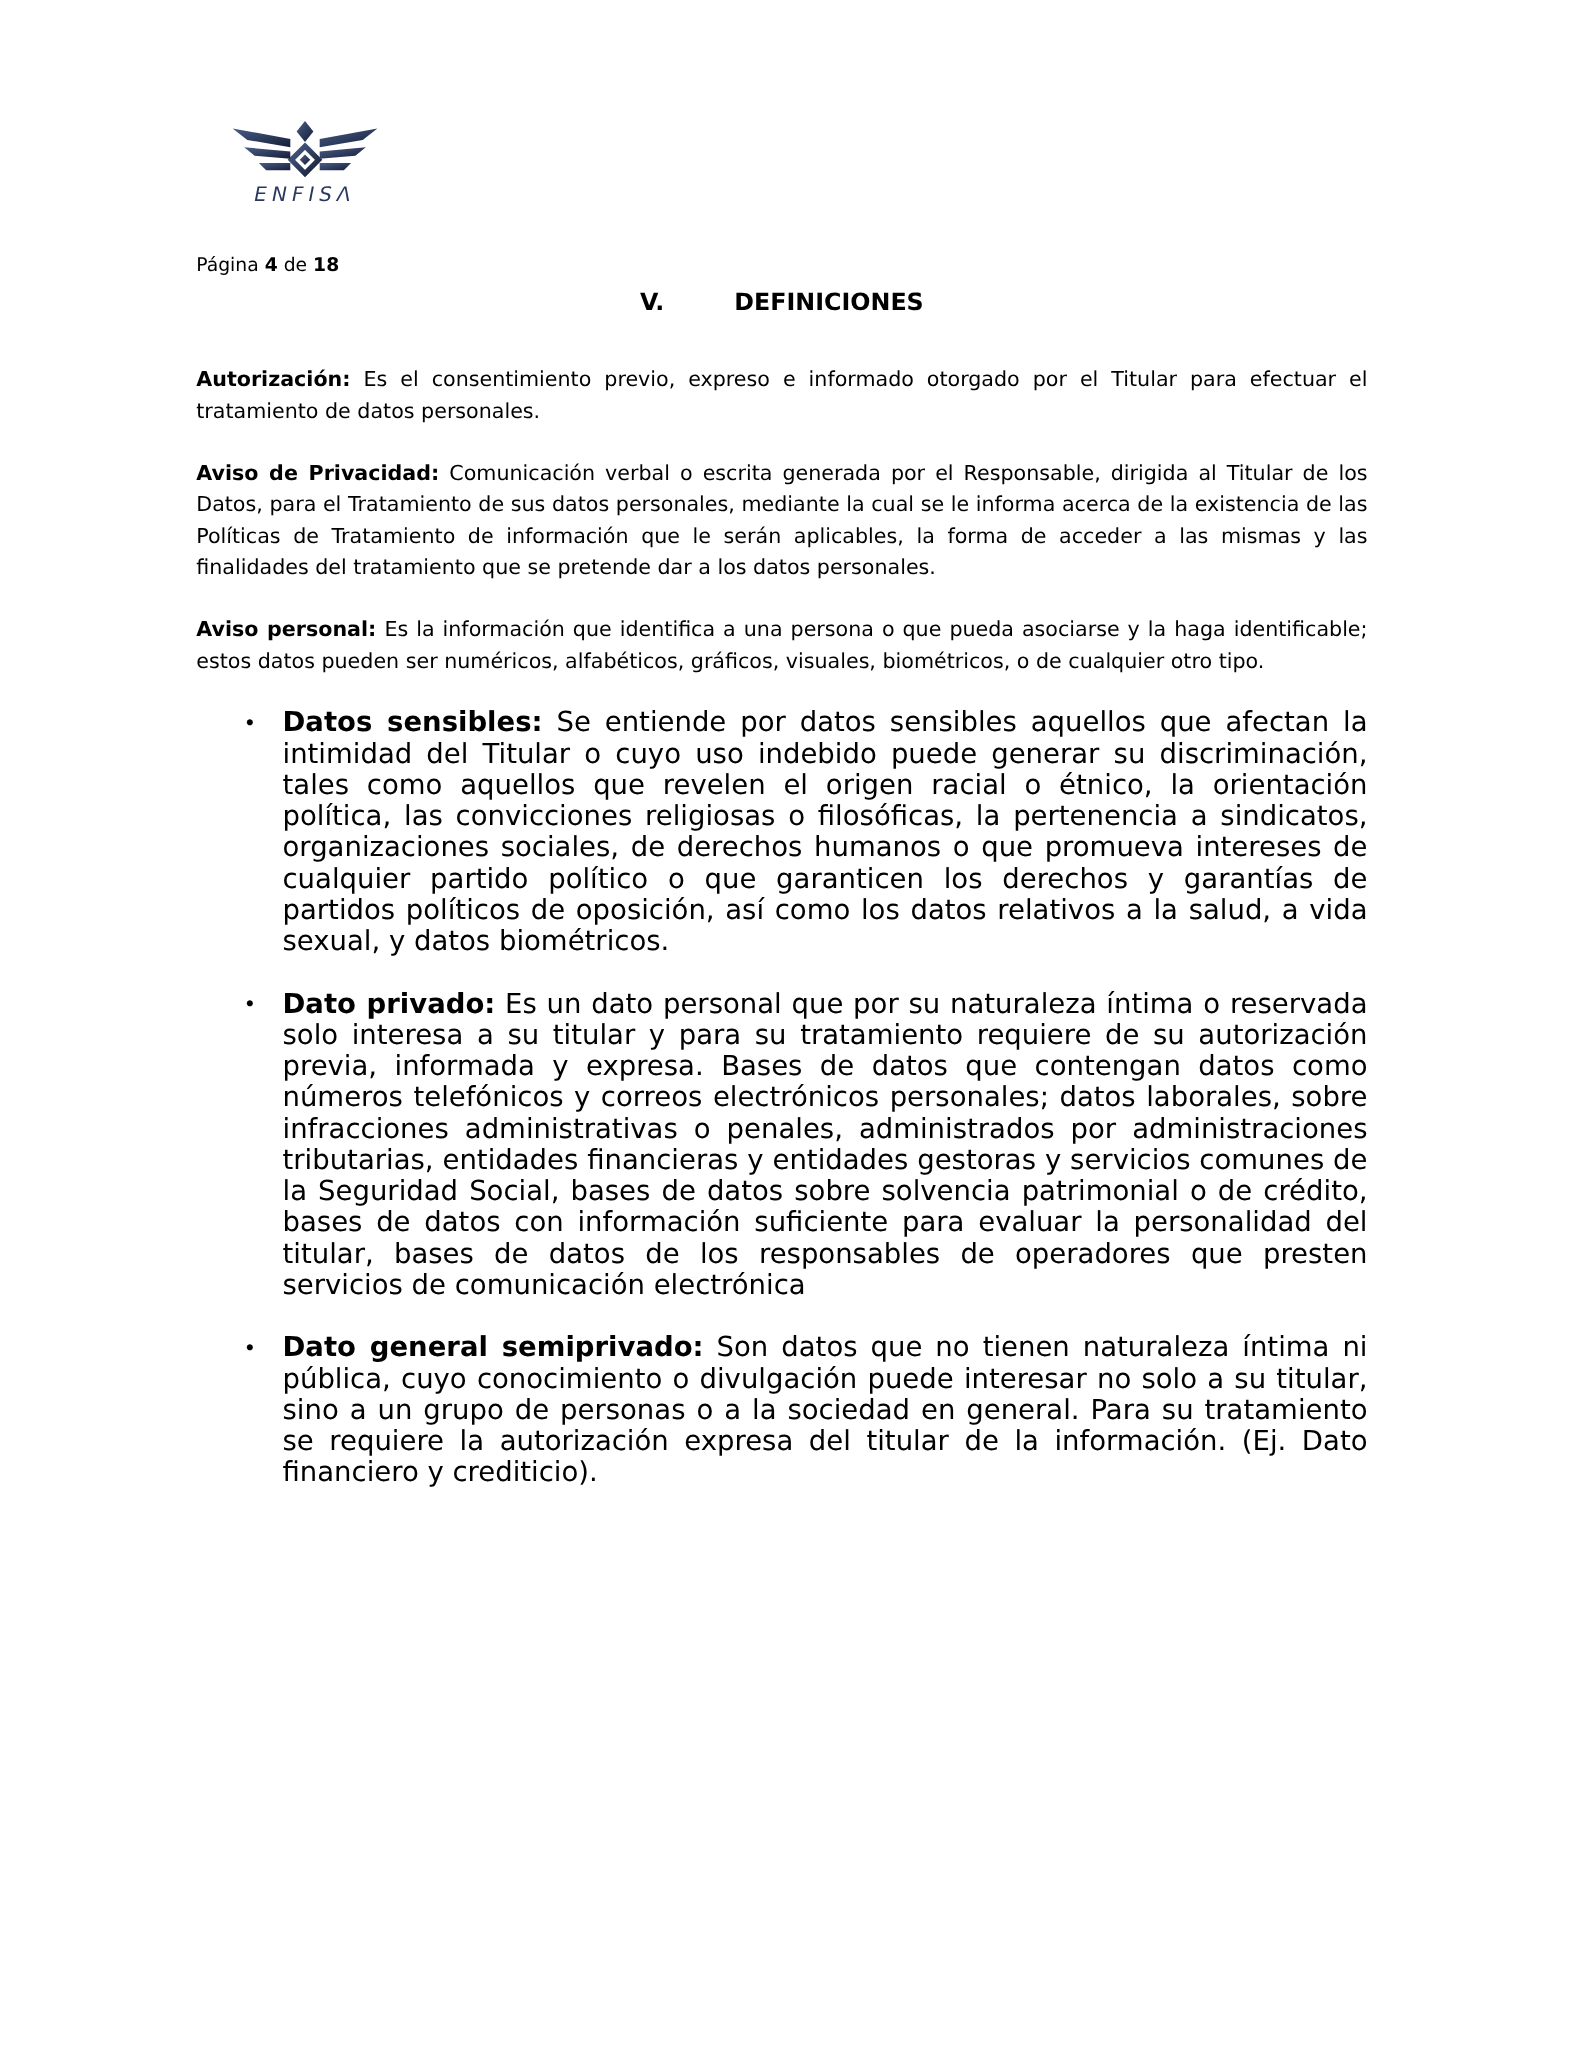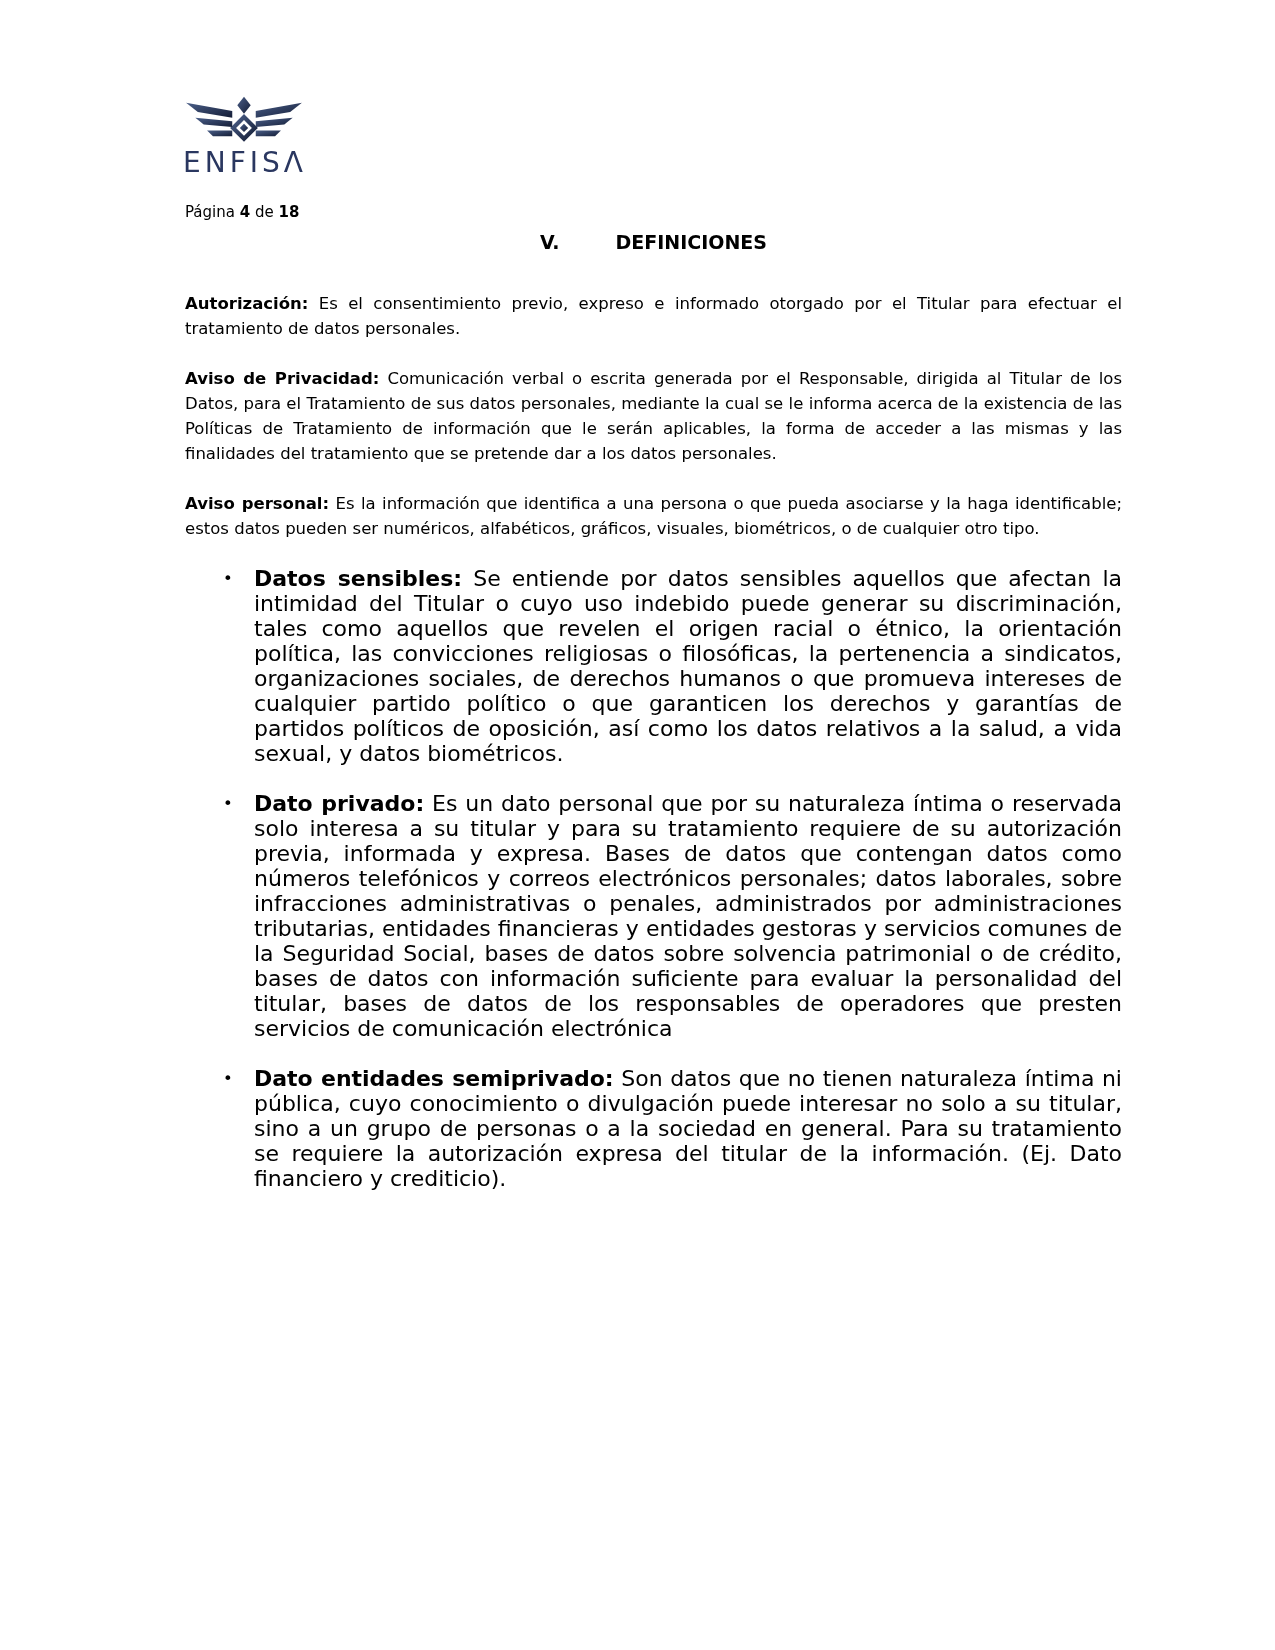--- a/index.html
+++ b/index.html
@@ -24,30 +24,31 @@
   .logo {
     position: absolute;
     left: 183px;
     top: 96px;
     width: 122px;
     text-align: center;
   }
   .logo svg { display: block; margin: 0 auto; }
   .wordmark {
     margin-top: 3px;
-    font-size: 28px;
+    font-size: 16px;
     letter-spacing: 4px;
     color: #2a3760;
     font-weight: 400;
     white-space: nowrap;
+    font-style: italic;
   }
   
   .content {
     position: absolute;
-    left: 185px;
+    left: 157px;
     top: 203px;
     width: 937px;
   }
   .pageno {
     font-size: 15px;
     margin: 0 0 10px 0;
   }
   .heading {
     display: flex;
     justify-content: center;
@@ -140,17 +141,17 @@
     <p class="body"><b>Autorización:</b> <span>Es el consentimiento previo, expreso e informado otorgado por el Titular para efectuar el tratamiento de datos personales.</span></p>
 
     <p class="body"><b>Aviso de Privacidad:</b> <span>Comunicación verbal o escrita generada por el Responsable, dirigida al Titular de los Datos, para el Tratamiento de sus datos personales, mediante la cual se le informa acerca de la existencia de las Políticas de Tratamiento de información que le serán aplicables, la forma de acceder a las mismas y las finalidades del tratamiento que se pretende dar a los datos personales.</span></p>
 
 
     <p class="body"><b>Aviso personal:</b> <span>Es la información que identifica a una persona o que pueda asociarse y la haga identificable; estos datos pueden ser numéricos, alfabéticos, gráficos, visuales, biométricos, o de cualquier otro tipo.</span></p>
 
     <ul class="defs">
       <li><b>Datos sensibles:</b> <span>Se entiende por datos sensibles aquellos que afectan la intimidad del Titular o cuyo uso indebido puede generar su discriminación, tales como aquellos que revelen el origen racial o étnico, la orientación política, las convicciones religiosas o filosóficas, la pertenencia a sindicatos, organizaciones sociales, de derechos humanos o que promueva intereses de cualquier partido político o que garanticen los derechos y garantías de partidos políticos de oposición, así como los datos relativos a la salud, a vida sexual, y datos biométricos.</span></li>
       <li><b>Dato privado:</b> <span>Es un dato personal que por su naturaleza íntima o reservada solo interesa a su titular y para su tratamiento requiere de su autorización previa, informada y expresa. Bases de datos que contengan datos como números telefónicos y correos electrónicos personales; datos laborales, sobre infracciones administrativas o penales, administrados por administraciones tributarias, entidades financieras y entidades gestoras y servicios comunes de la Seguridad Social, bases de datos sobre solvencia patrimonial o de crédito, bases de datos con información suficiente para evaluar la personalidad del titular, bases de datos de los responsables de operadores que presten servicios de comunicación electrónica</span></li>
-      <li><b>Dato entidades semiprivado:</b> <span>Son datos que no tienen naturaleza íntima ni pública, cuyo conocimiento o divulgación puede interesar no solo a su titular, sino a un grupo de personas o a la sociedad en general. Para su tratamiento se requiere la autorización expresa del titular de la información. (Ej. Dato financiero y crediticio).</span></li>
+      <li><b>Dato general semiprivado:</b> <span>Son datos que no tienen naturaleza íntima ni pública, cuyo conocimiento o divulgación puede interesar no solo a su titular, sino a un grupo de personas o a la sociedad en general. Para su tratamiento se requiere la autorización expresa del titular de la información. (Ej. Dato financiero y crediticio).</span></li>
     </ul>
 
   </main>
 </div>
 
 </body></html>

